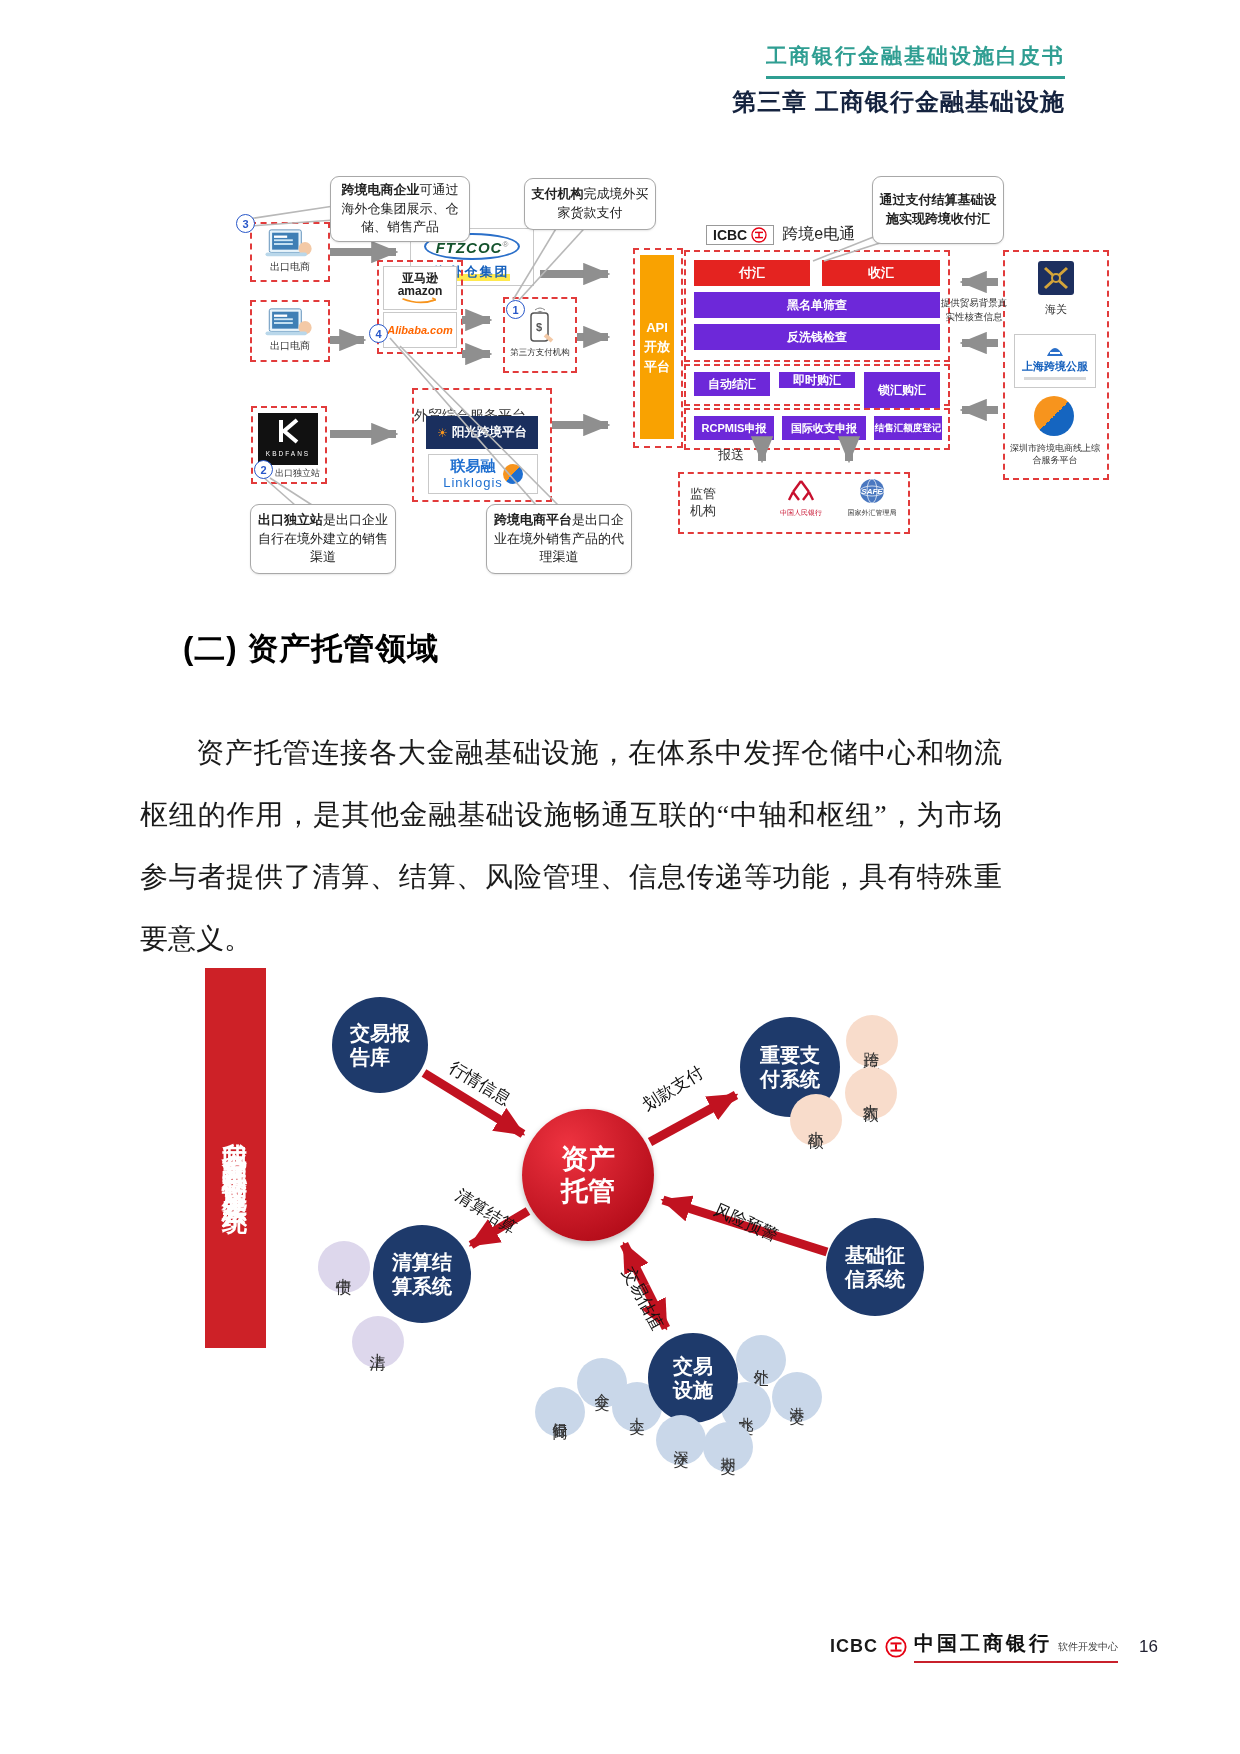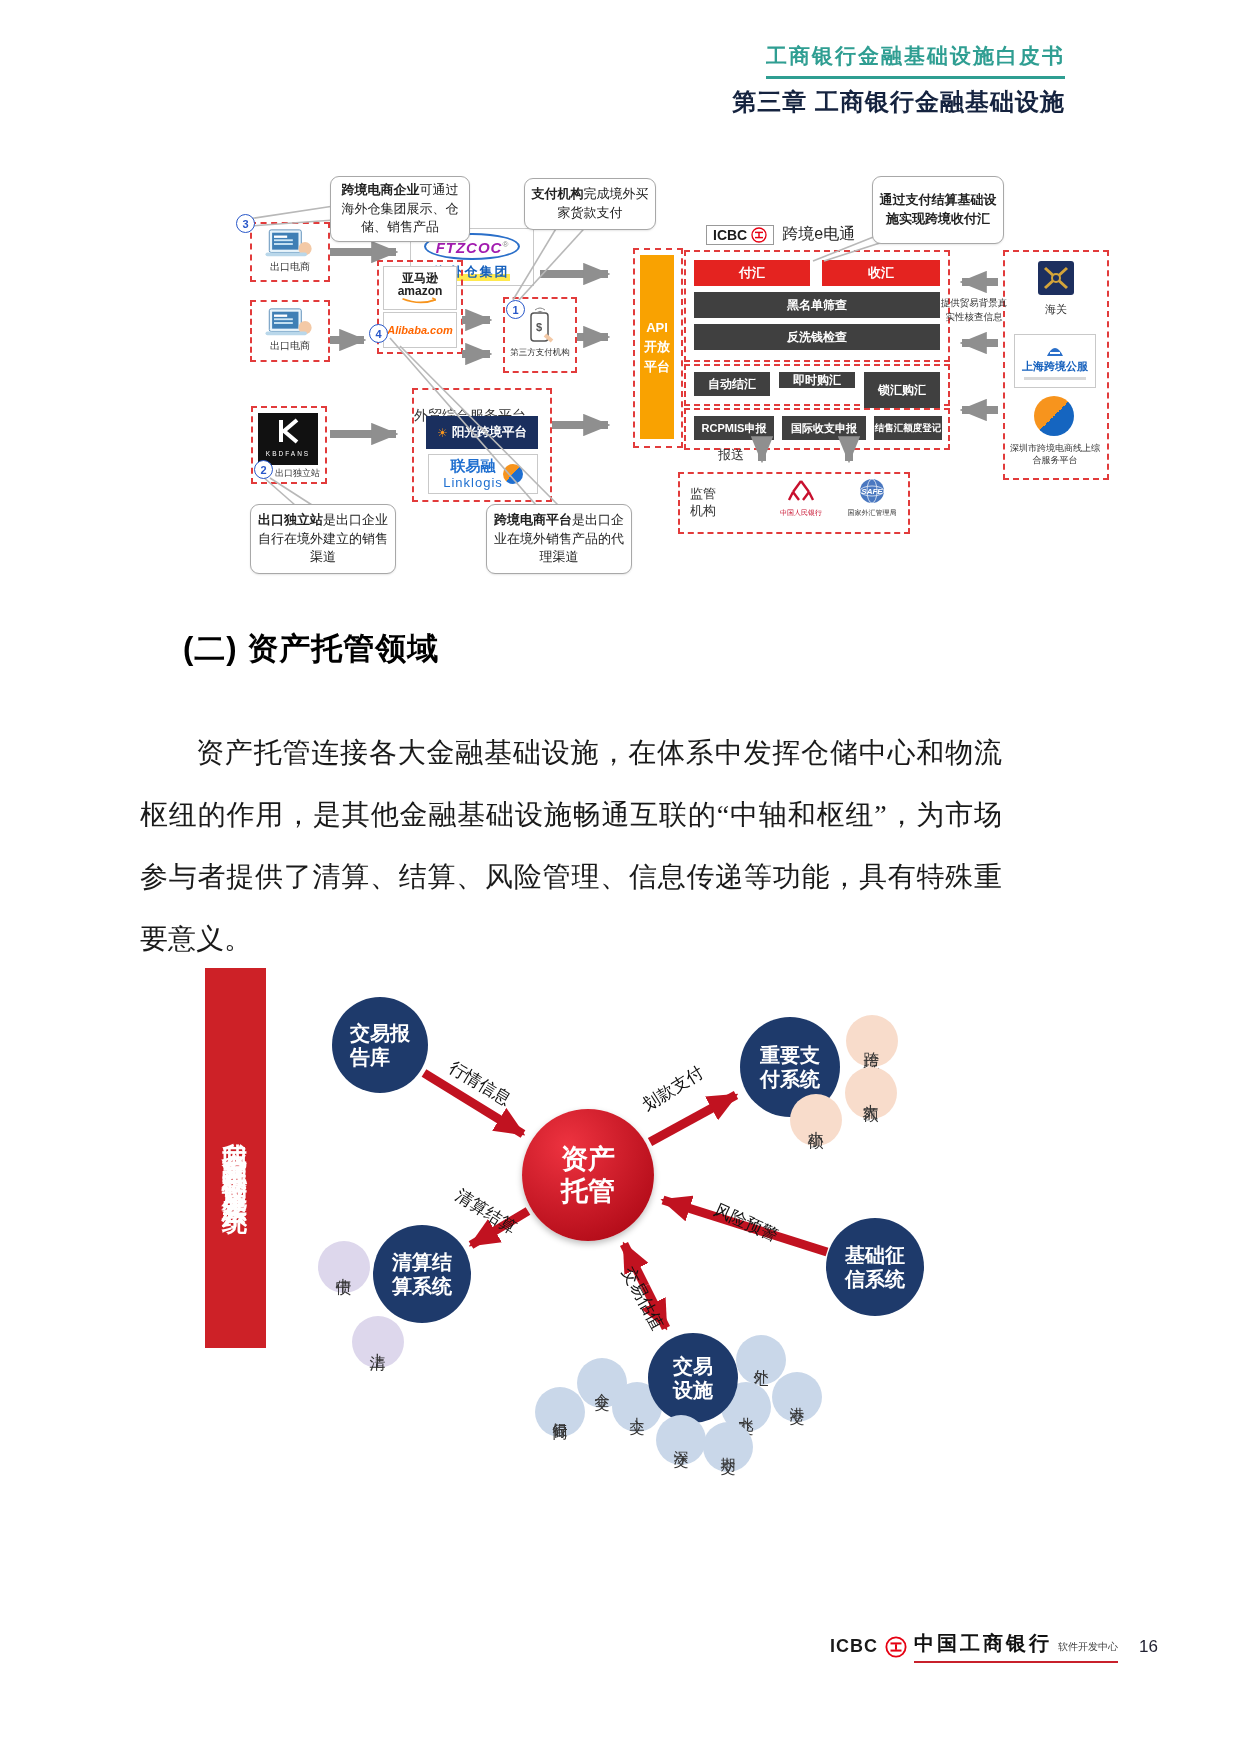--- a/index.html
+++ b/index.html
@@ -4,21 +4,21 @@
 <style>
   html,body{margin:0;padding:0;background:#888}
   .page{position:relative;width:1240px;height:1754px;background:#fff;margin:0 auto;
         font-family:"Liberation Sans",sans-serif;overflow:hidden}
   .abs{position:absolute}
   .dashed{position:absolute;border:2px dashed #e23b3b}
   .lbox{position:absolute;background:#fff;border:1px solid #c9c9c9;display:flex;flex-direction:column;
         align-items:center;justify-content:center}
   .rbar{position:absolute;background:#e42320;color:#fff;font-weight:bold;display:flex;
         align-items:center;justify-content:center;font-size:13px}
-  .obar{position:absolute;background:#404040;color:#fff;font-weight:bold;display:flex;
+  .obar{position:absolute;background:#6d28d9;color:#fff;font-weight:bold;display:flex;
         align-items:center;justify-content:center;font-size:12px}
   .callout{position:absolute;background:#fff;border:1.5px solid #a8a8a8;border-radius:9px;
         padding:5px 6px;font-size:13px;line-height:1.45;text-align:center;color:#222;z-index:40;
         box-shadow:0 1px 2px rgba(0,0,0,.10);display:flex;align-items:center;justify-content:center}
   .badge{position:absolute;width:17px;height:17px;border:1.6px solid #2857c9;border-radius:50%;
         background:#fff;color:#2857c9;font-size:11px;font-weight:bold;display:flex;align-items:center;
         justify-content:center;z-index:45}
   .circ{position:absolute;border-radius:50%;display:flex;align-items:center;justify-content:center;
         text-align:left;line-height:1.2}
   .navy{background:#1e3a6b;color:#fff;font-weight:bold;font-size:20px;z-index:9}
@@ -130,21 +130,21 @@
       <rect x="11" y="12" width="20" height="2" fill="#cde6f5"></rect>
       <rect x="11" y="16" width="20" height="2" fill="#cde6f5"></rect>
       <circle cx="44" cy="22" r="7" fill="#f3c9a6"></circle>
       <rect x="2" y="26" width="44" height="4" rx="2" fill="#b9d7ea"></rect>
     </svg>
     <div class="boxlabel" style="text-align:center">出口电商</div>
   </div>
 
   <div class="lbox" style="left:410px;top:228px;width:122px;height:56px">
     <div style="border:2px solid #2a6fc9;border-radius:50%;padding:0 10px;line-height:20px">
-      <span style="color:#a21caf;font-weight:bold;font-style:italic;font-size:15px;letter-spacing:1px">FTZCOC</span><sup style="font-size:8px;color:#888">®</sup>
+      <span style="color:#14532d;font-weight:bold;font-style:italic;font-size:15px;letter-spacing:1px">FTZCOC</span><sup style="font-size:8px;color:#888">®</sup>
     </div>
     <div style="color:#1560bd;font-weight:bold;font-size:13px;letter-spacing:2px;margin-top:3px;
                 background:linear-gradient(transparent 62%, #ffe94d 62%)">海外仓集团</div>
   </div>
 
   <div class="dashed" style="left:377px;top:260px;width:82px;height:90px">
     <div class="lbox" style="left:4px;top:4px;width:72px;height:42px">
       <div style="font-size:12px;font-weight:bold;color:#222;line-height:1.1">亚马逊</div>
       <div style="font-size:12px;font-weight:bold;color:#222;line-height:1">amazon</div>
       <svg width="40" height="7" viewBox="0 0 44 8">

